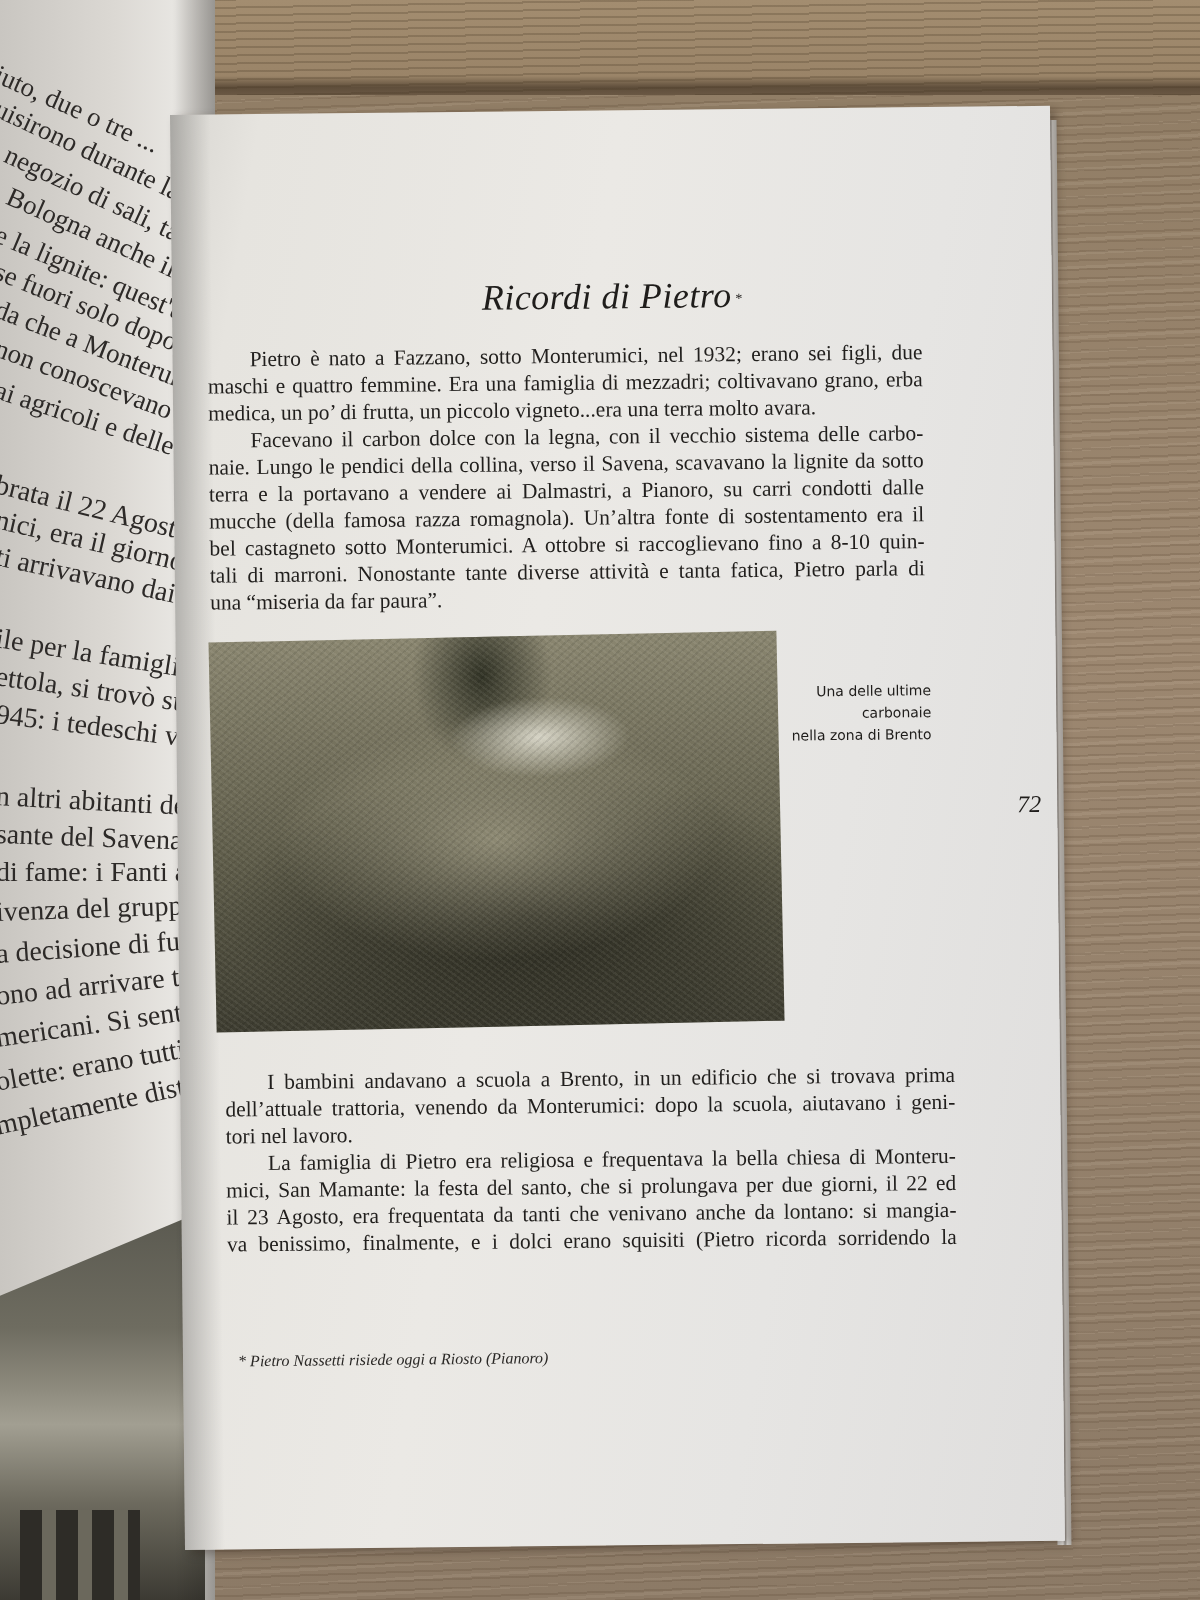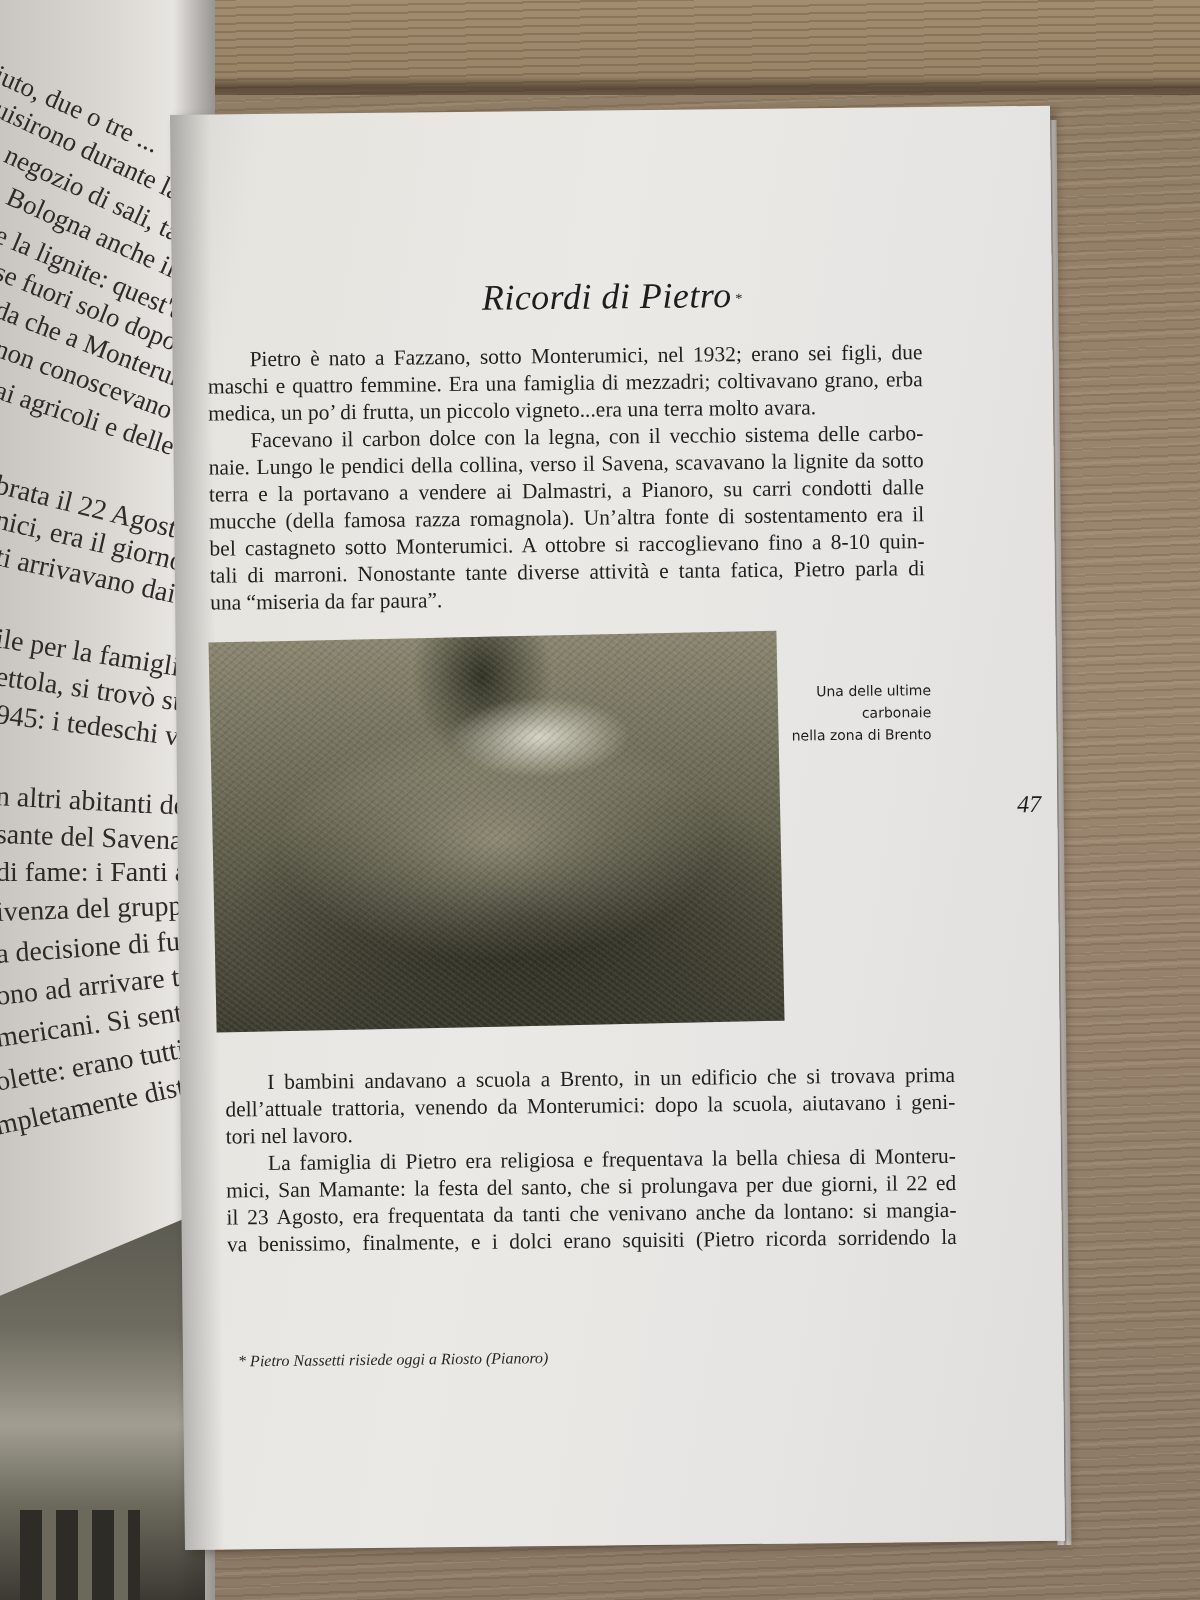--- a/index.html
+++ b/index.html
@@ -168,21 +168,21 @@
   <div class="photo">
     <div class="grain"></div>
   </div>
 
   <div class="caption">
     <div>Una delle ultime</div>
     <div>carbonaie</div>
     <div>nella zona di Brento</div>
   </div>
 
-  <div class="page-number">47</div>
+  <div class="page-number">72</div>
 
   <div class="body-text" style="left:45px; top:955px; width:730px;">
     <span class="line indent">I bambini andavano a scuola a Brento, in un edificio che si trovava prima</span>
     <span class="line">dell’attuale trattoria, venendo da Monterumici: dopo la scuola, aiutavano i geni-</span>
     <span class="line last">tori nel lavoro.</span>
     <span class="line indent">La famiglia di Pietro era religiosa e frequentava la bella chiesa di Monteru-</span>
     <span class="line">mici, San Mamante: la festa del santo, che si prolungava per due giorni, il 22 ed</span>
     <span class="line">il 23 Agosto, era frequentata da tanti che venivano anche da lontano: si mangia-</span>
     <span class="line">va benissimo, finalmente, e i dolci erano squisiti (Pietro ricorda sorridendo la</span>
   </div>

